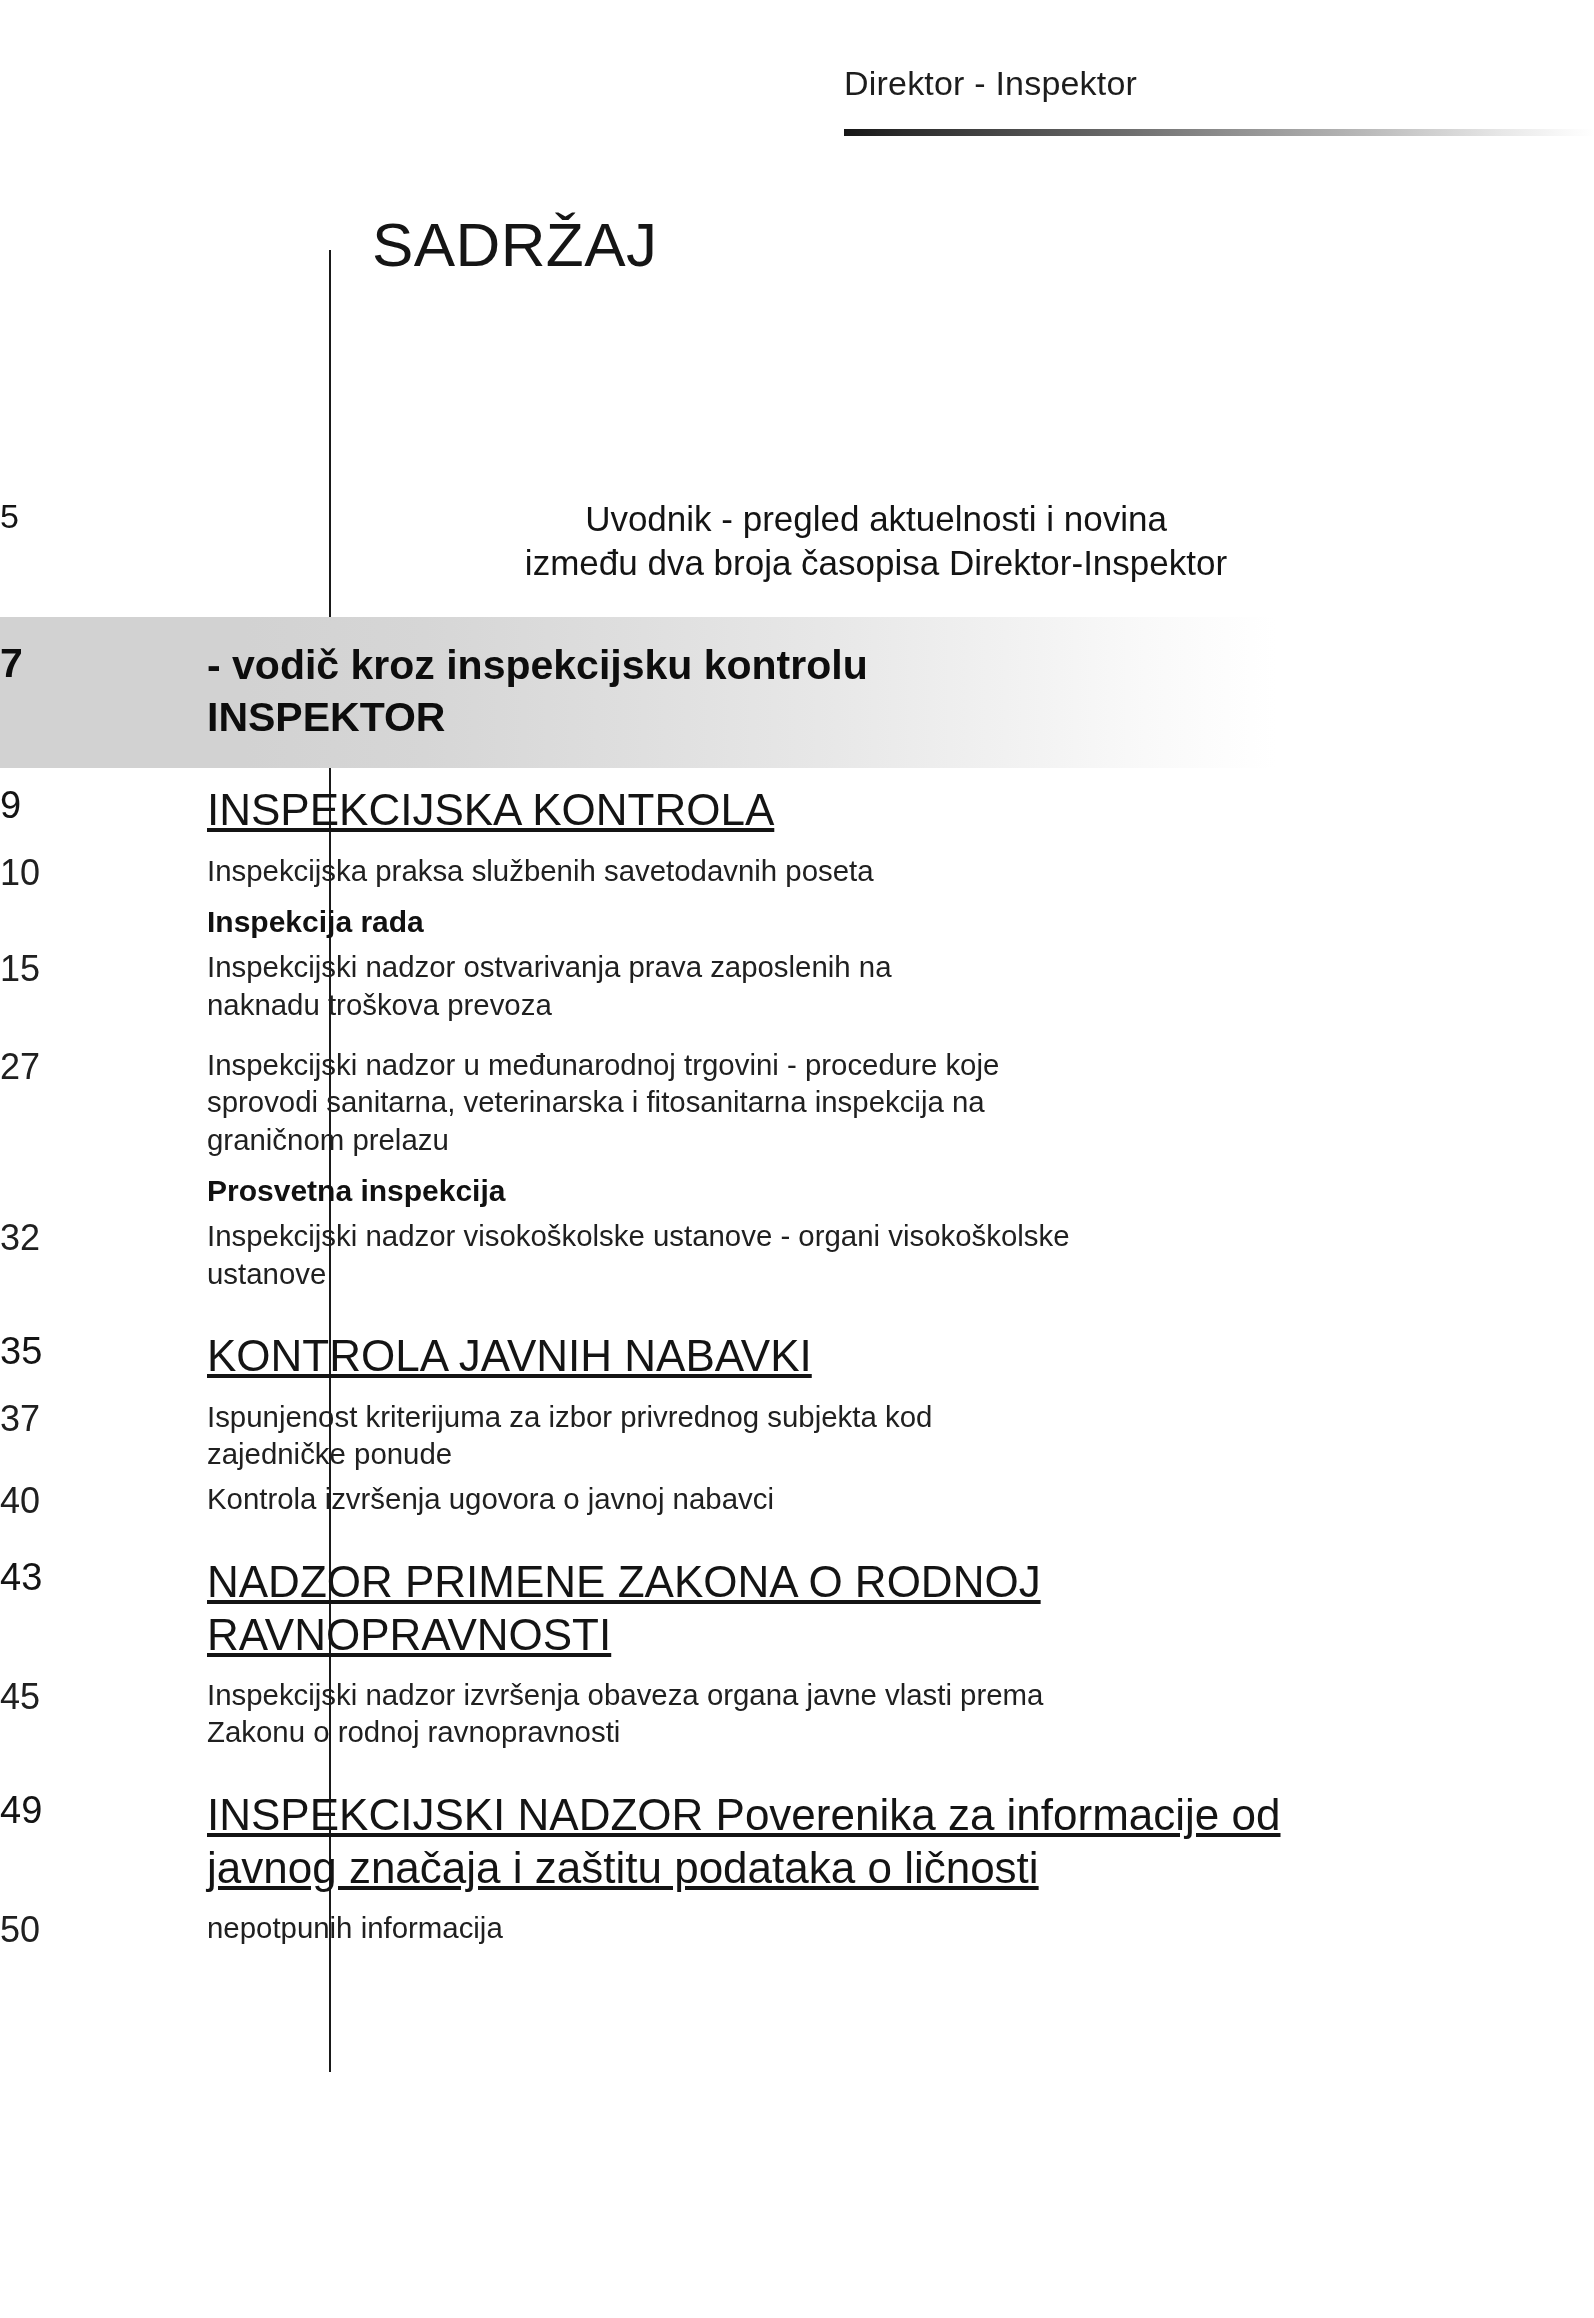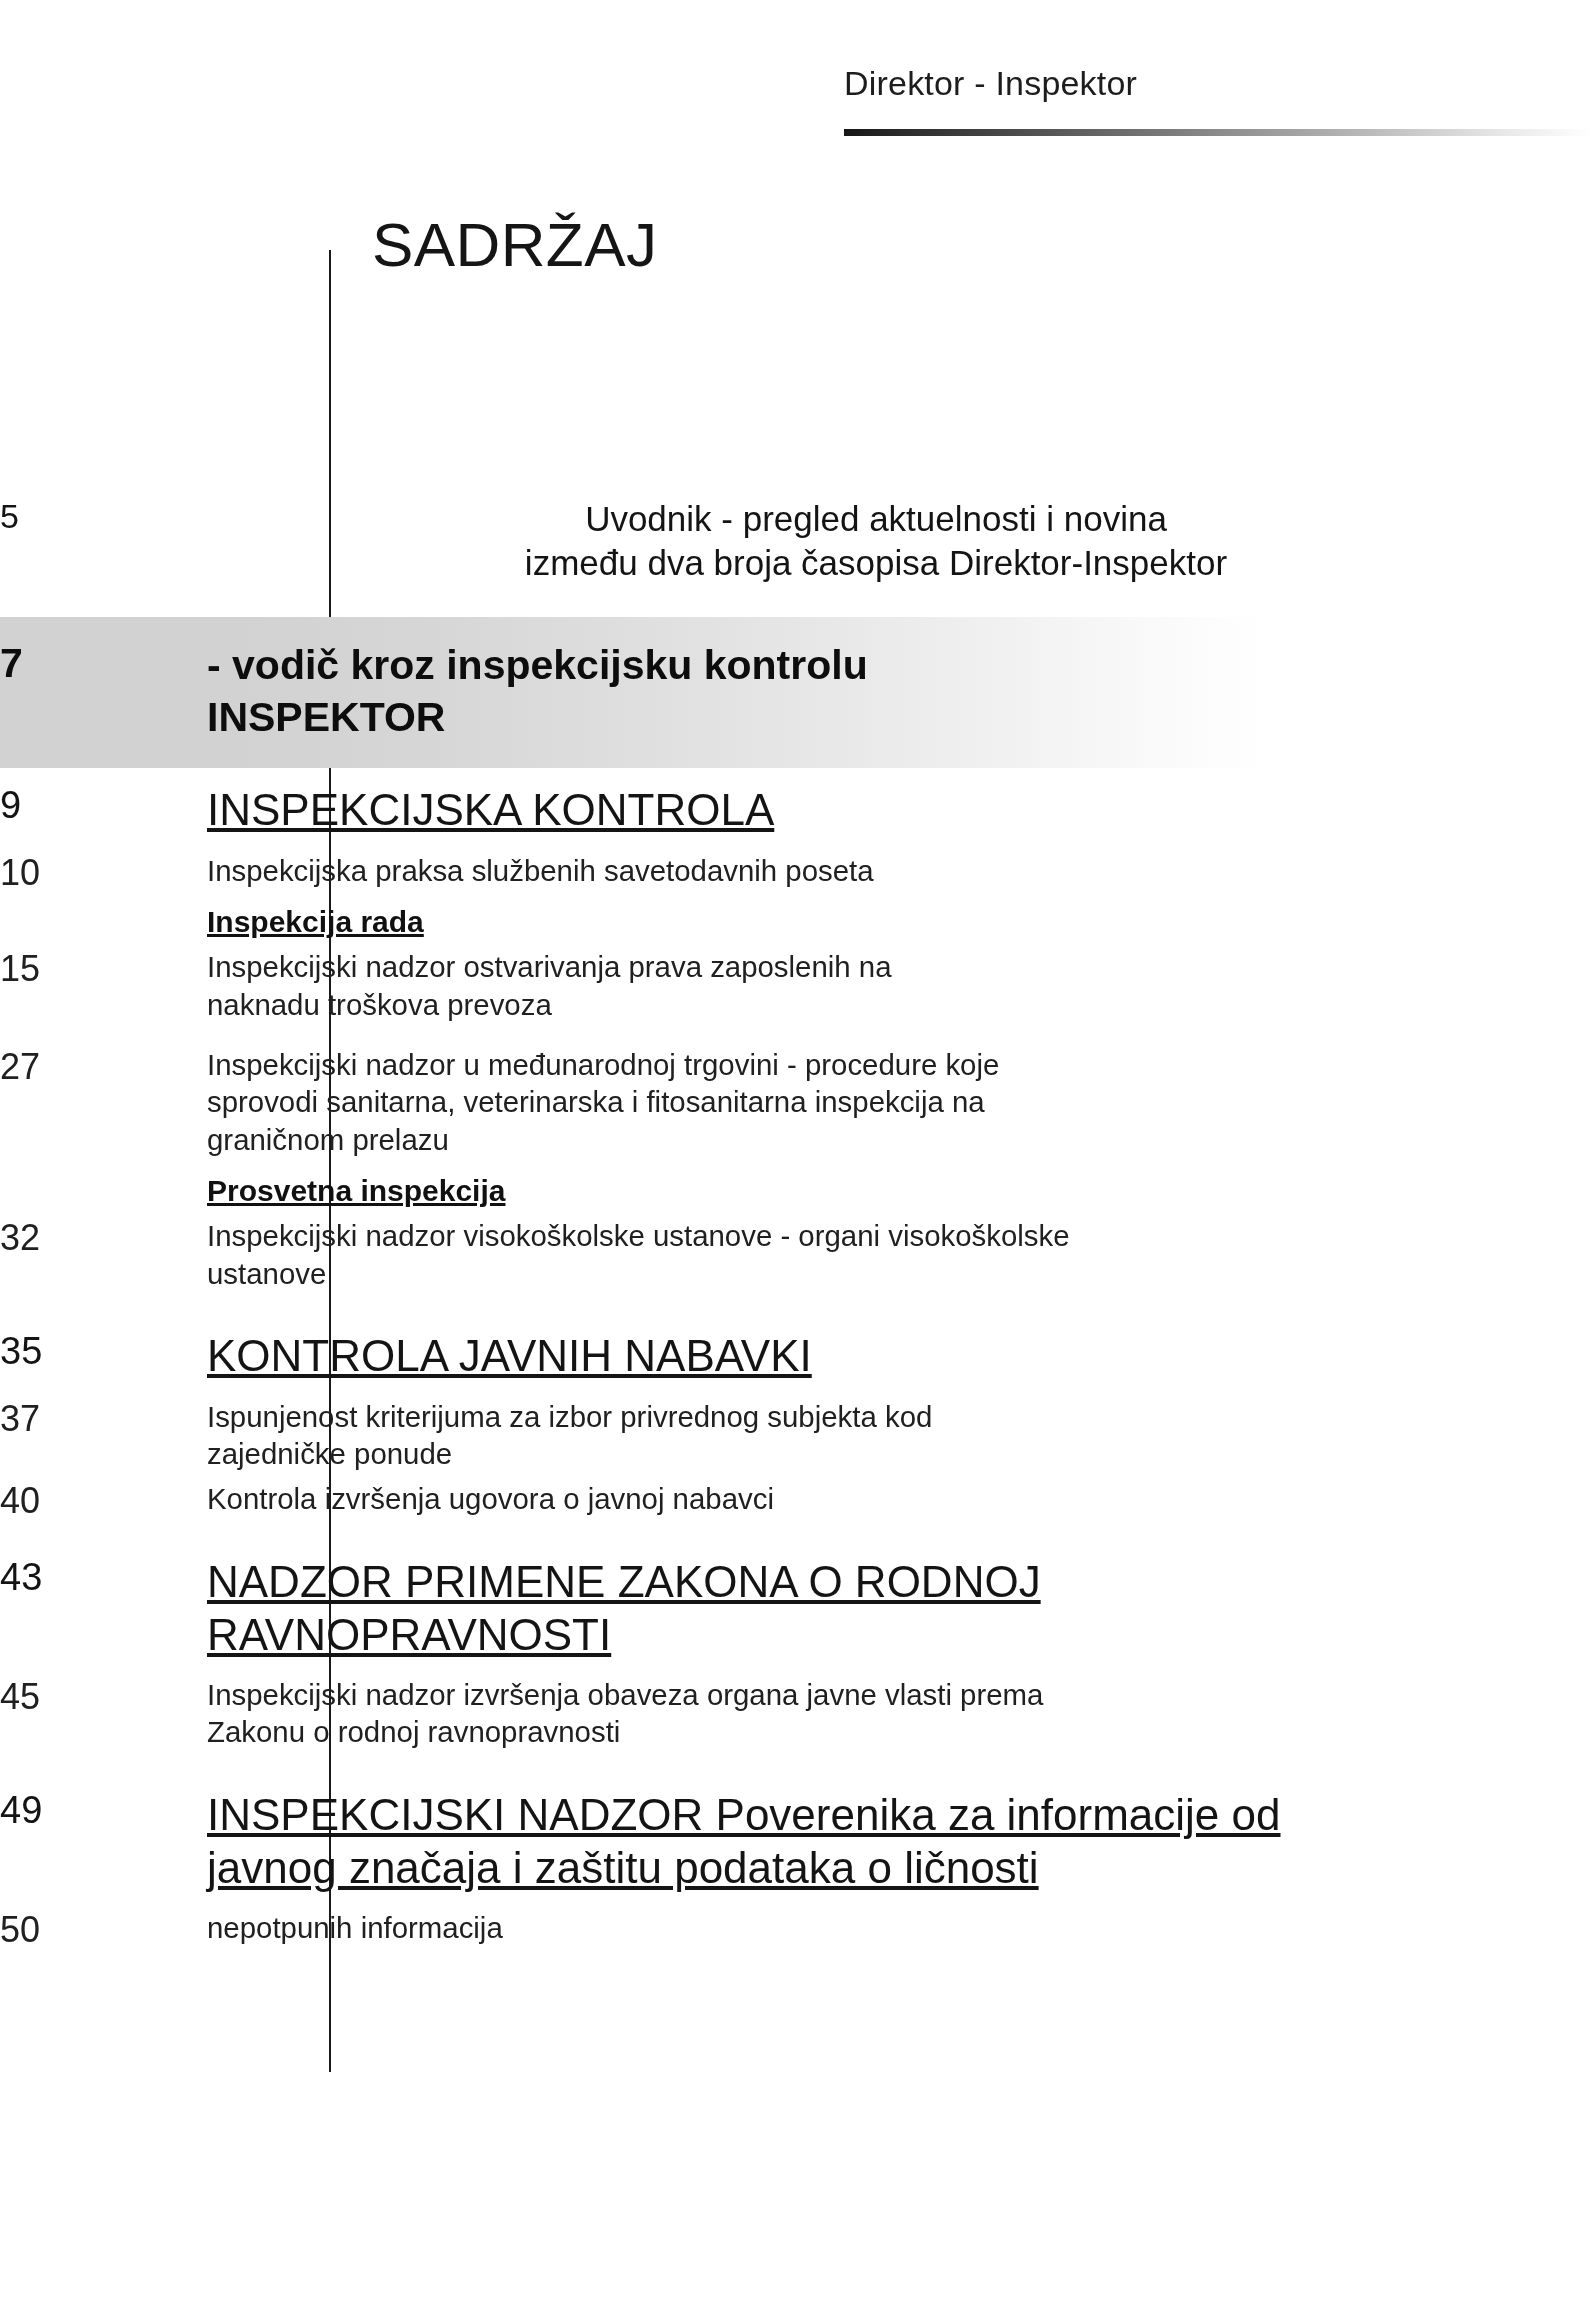--- a/index.html
+++ b/index.html
@@ -118,21 +118,21 @@
 
   
   .row-entry .toc-num span { font-size: 36px; font-weight: 400; color: #202020; }
   .row-entry .toc-text     { font-size: 29.4px; font-weight: 400; color: #202020; line-height: 1.27; }
 
   
   .row-lead .toc-num span { font-size: 34px; font-weight: 400; color: #141414; }
   .row-lead .toc-text     { font-size: 35px; font-weight: 400; color: #141414; line-height: 1.27; text-align: center; }
 
   
-  .row-subhead .toc-text { font-size: 30px; font-weight: 700; color: #111111; line-height: 1.22; text-decoration: underline; }
+  .row-subhead .toc-text { font-size: 30px; font-weight: 700; color: #111111; line-height: 1.22; }
 
   
   .row-feature {
     background: linear-gradient(to right,
                 #d2d2d2 0px, #d2d2d2 245px, #d6d6d6 425px, #dedede 622px,
                 #e7e7e7 818px, #f1f1f1 1006px, #f9f9f9 1145px,
                 #fdfdfd 1227px, #ffffff 1276px);
     margin-top: 31px;
     margin-bottom: 16.4px;
     padding-top: 23px;

